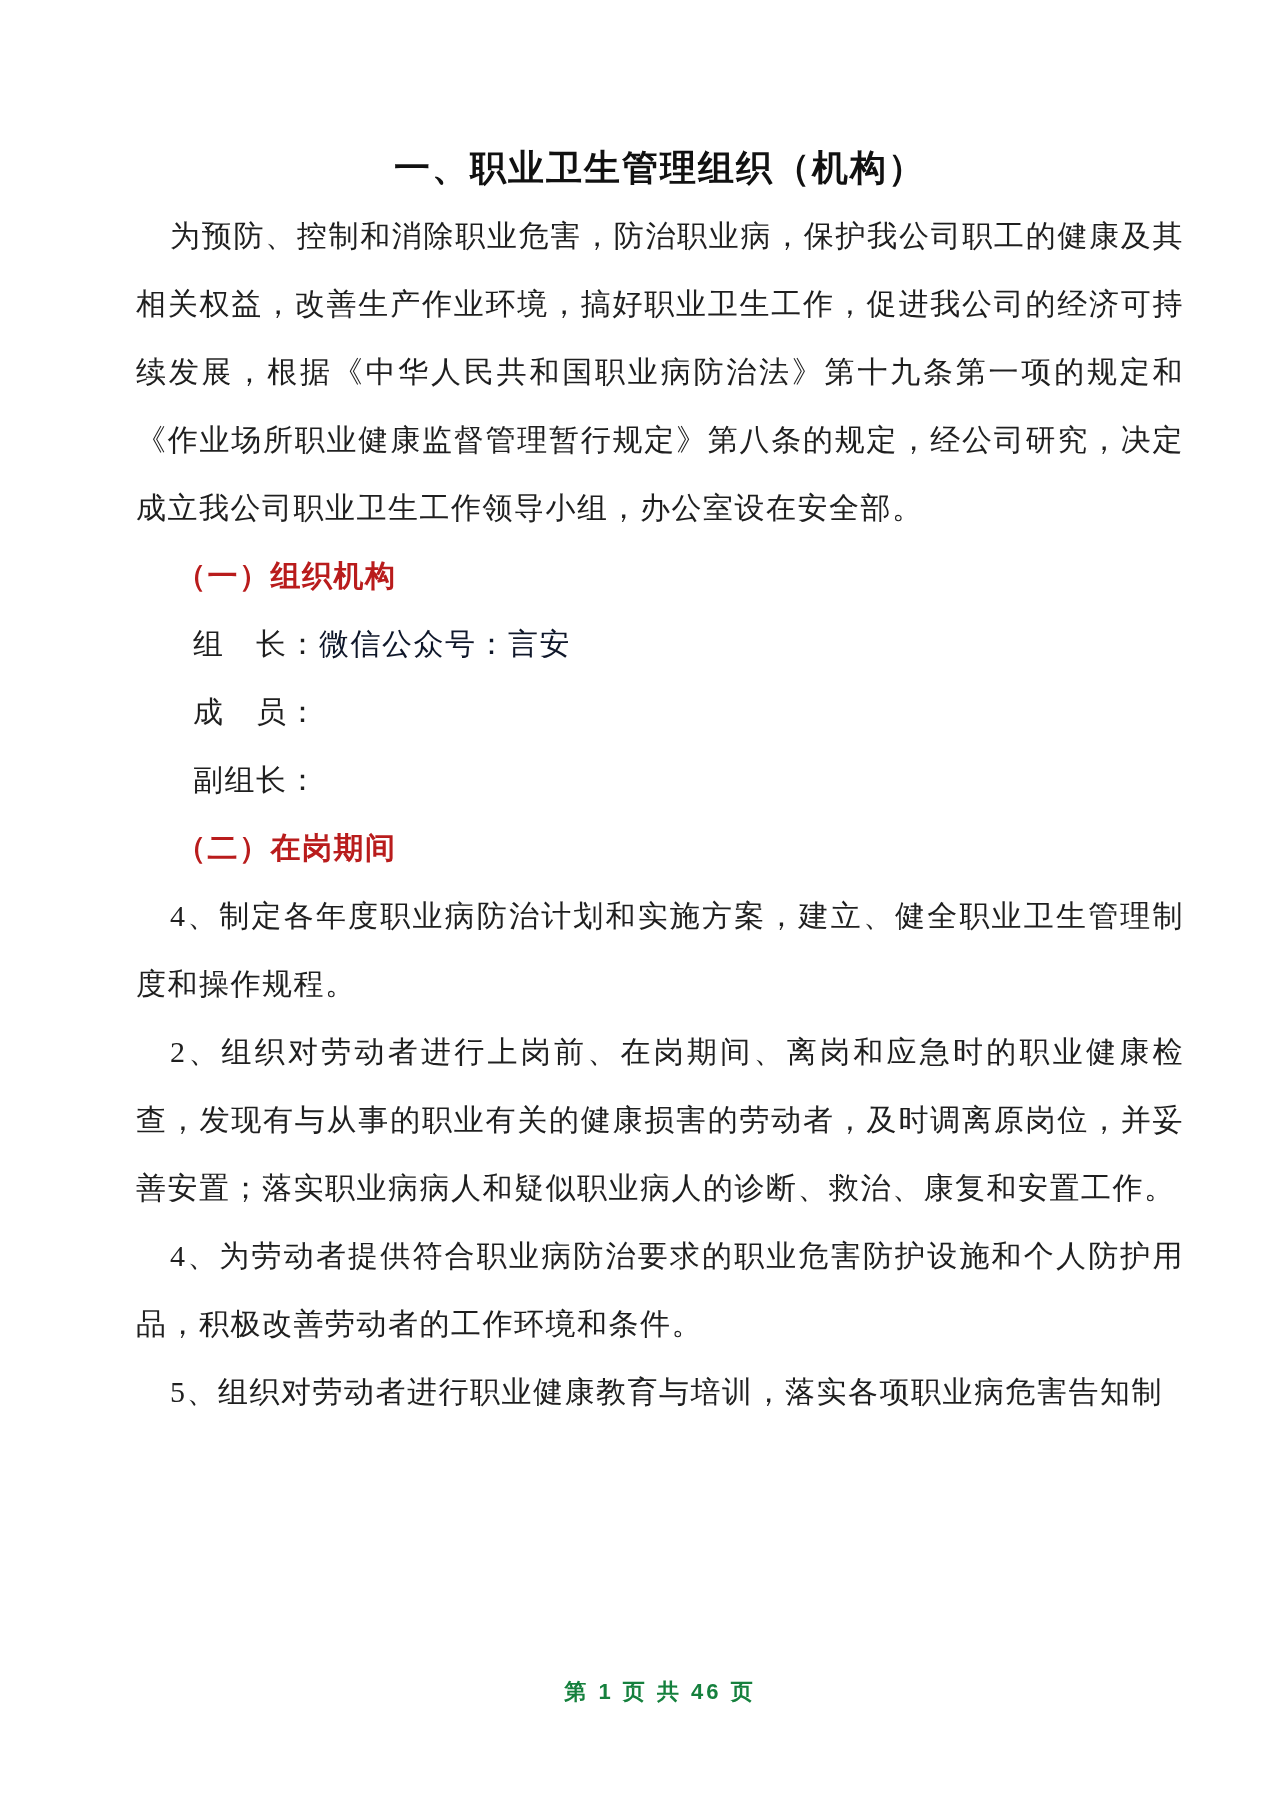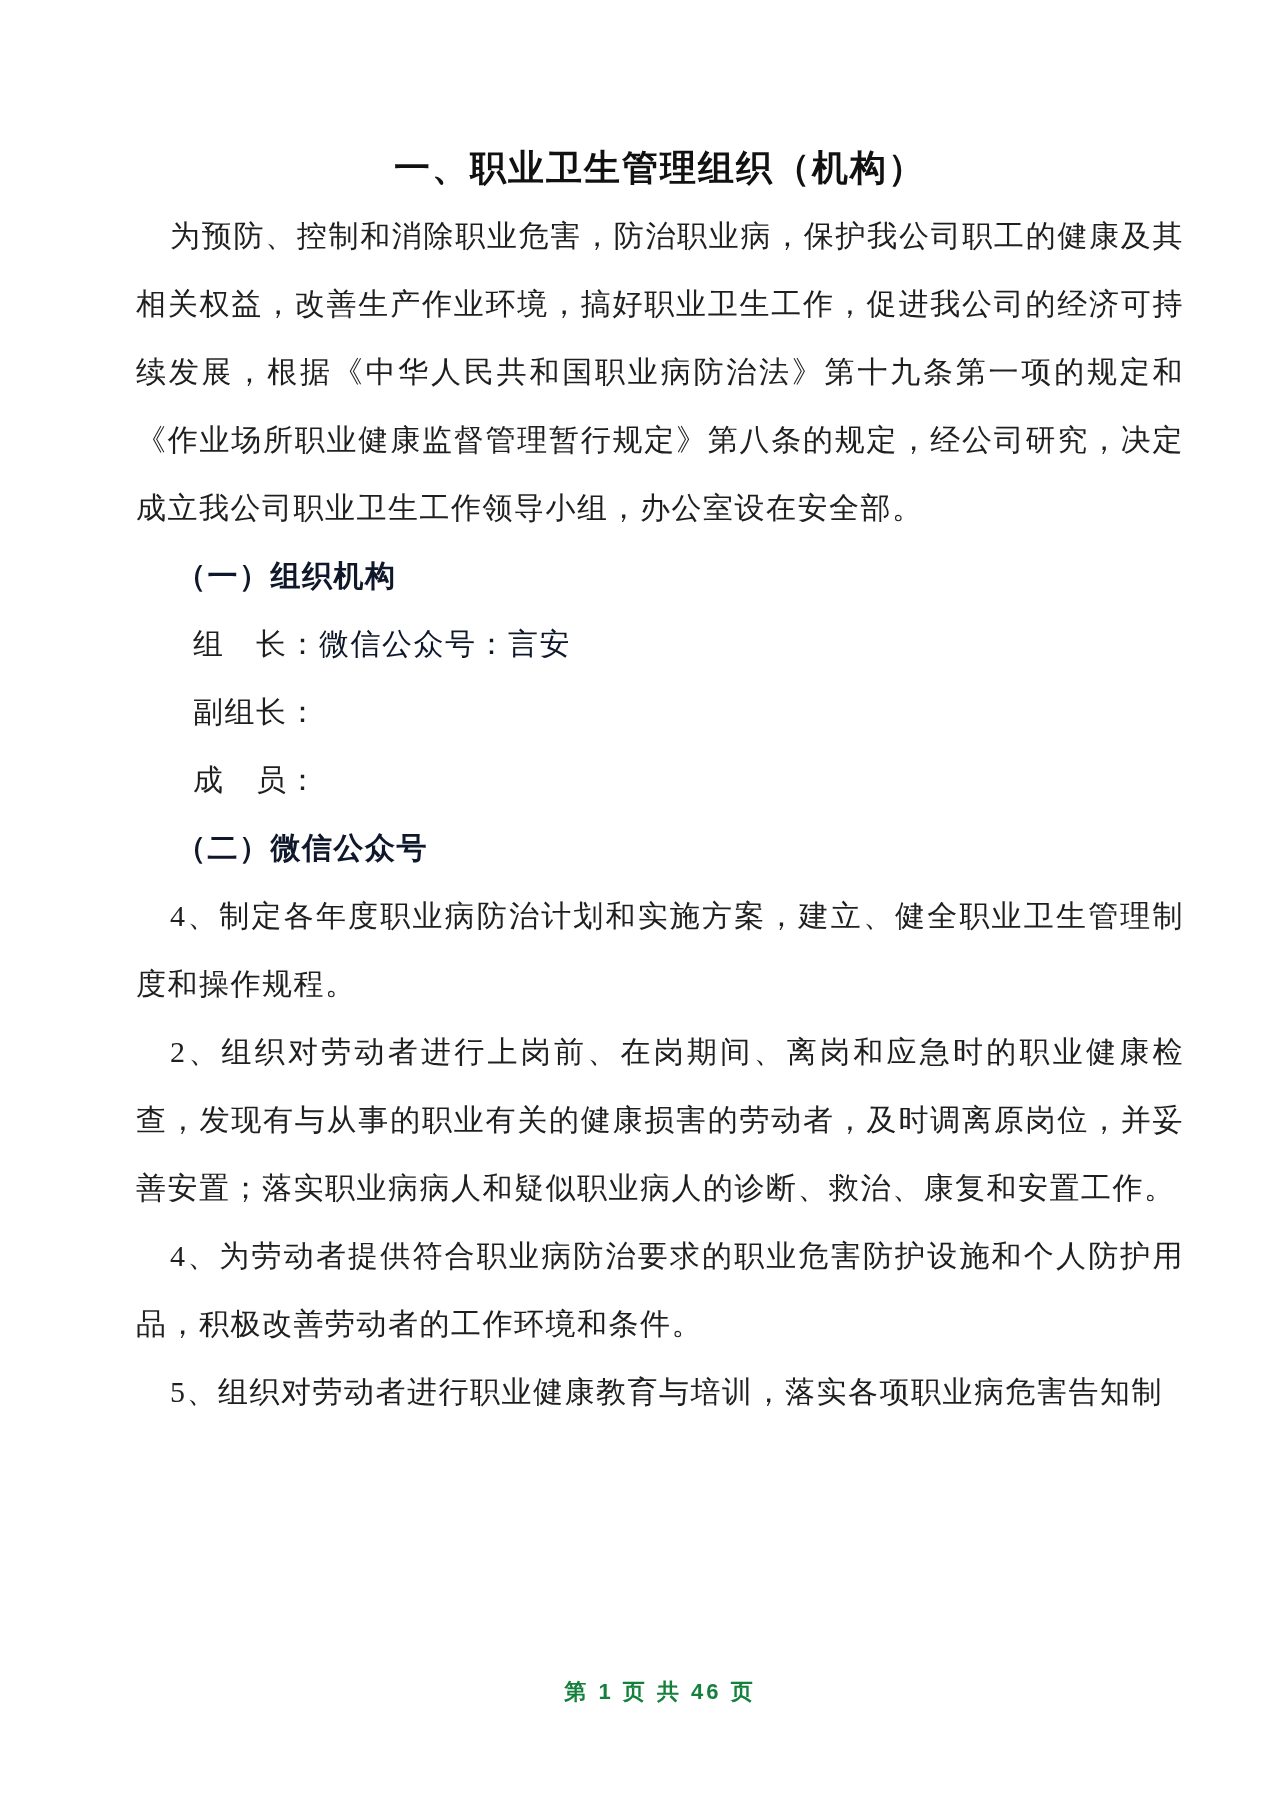--- a/index.html
+++ b/index.html
@@ -41,21 +41,21 @@
     text-indent: 34px;
   }
   .heading {
     margin: 0;
     font-family: "Liberation Sans", "DejaVu Sans", sans-serif;
     font-weight: bold;
     font-size: 30px;
     line-height: 68px;
     letter-spacing: 1.5px;
     padding-left: 40px;
-    color: #0f172a;
+    color: #b91c1c;
   }
   .field-line {
     margin: 0;
     font-size: 30px;
     line-height: 68px;
     letter-spacing: 1.5px;
     padding-left: 57px;
   }
   .footer {
     position: absolute;
@@ -78,25 +78,25 @@
   <div class="content">
 
     <h1 class="doc-title">一、职业卫生管理组织（机构）</h1>
 
     <p class="para">为预防、控制和消除职业危害，防治职业病，保护我公司职工的健康及其相关权益，改善生产作业环境，搞好职业卫生工作，促进我公司的经济可持续发展，根据《中华人民共和国职业病防治法》第十九条第一项的规定和《作业场所职业健康监督管理暂行规定》第八条的规定，经公司研究，决定成立我公司职业卫生工作领导小组，办公室设在安全部。</p>
 
     <h2 class="heading">（一）组织机构</h2>
 
     <div class="field-line"><span>组　长：</span><span style="color: #0f172a;">微信公众号：言安</span></div>
 
+    <div class="field-line">成　员：</div>
+
     <div class="field-line">副组长：</div>
 
-    <div class="field-line">成　员：</div>
-
-    <h2 class="heading">（二）微信公众号</h2>
+    <h2 class="heading">（二）在岗期间</h2>
 
     <p class="para">4、制定各年度职业病防治计划和实施方案，建立、健全职业卫生管理制度和操作规程。</p>
 
     <p class="para">2、组织对劳动者进行上岗前、在岗期间、离岗和应急时的职业健康检查，发现有与从事的职业有关的健康损害的劳动者，及时调离原岗位，并妥善安置；落实职业病病人和疑似职业病人的诊断、救治、康复和安置工作。</p>
 
 
     <p class="para">4、为劳动者提供符合职业病防治要求的职业危害防护设施和个人防护用品，积极改善劳动者的工作环境和条件。</p>
 
     <p class="para">5、组织对劳动者进行职业健康教育与培训，落实各项职业病危害告知制</p>
 

